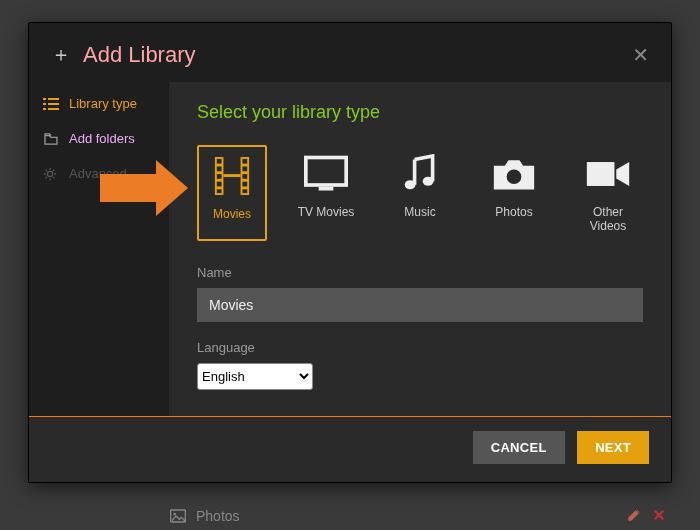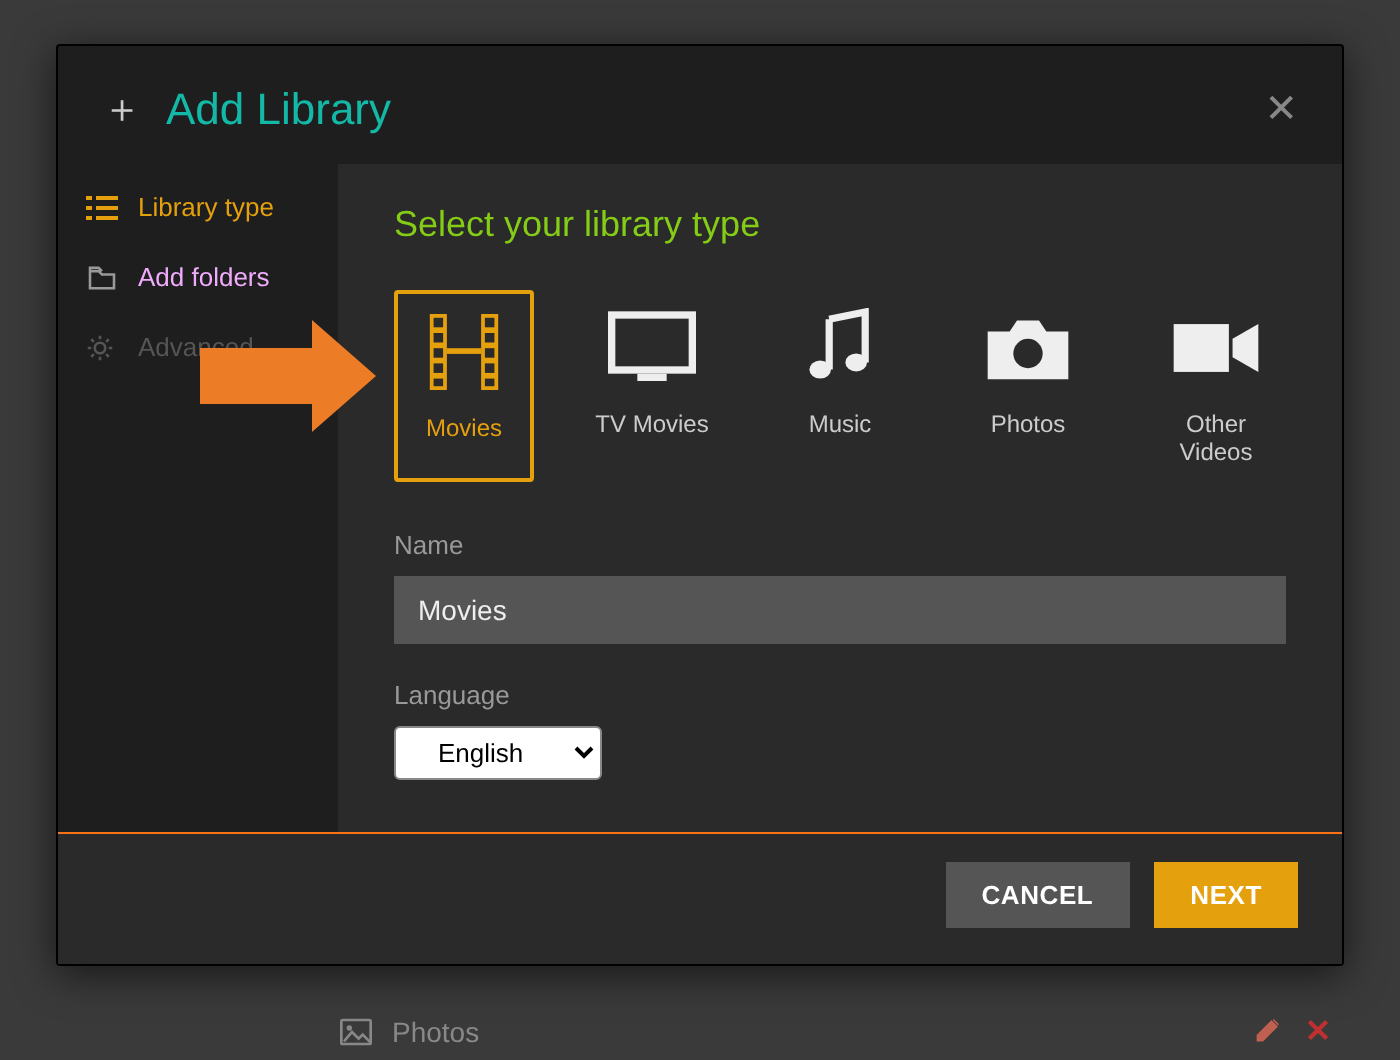--- a/index.html
+++ b/index.html
@@ -8,21 +8,21 @@
 .bg-row { position: absolute; left: 170px; right: 35px; top: 502px; height: 28px; display: flex; align-items: center; color: #888; font-size: 14px; }
 .bg-row .bg-icon { width: 16px; height: 14px; margin-right: 10px; }
 .bg-row .spacer { flex: 1; }
 .bg-row .edit-icon { color: #c05050; margin-right: 12px; }
 .bg-row .del-icon { color: #c03030; }
 
 .modal { position: absolute; left: 28px; top: 22px; right: 28px; background: #1e1e1e; border: 1px solid #000; border-radius: 2px; box-shadow: 0 4px 20px rgba(0,0,0,0.6); }
 
 .header { display: flex; align-items: center; padding: 18px 22px 14px 22px; }
 .header .plus { color: #ccc; font-size: 20px; margin-right: 12px; font-weight: 300; }
-.header .title { color: #14b8a6; font-size: 22px; font-weight: 400; }
+.header .title { color: #fca5a5; font-size: 22px; font-weight: 400; }
 .header .close { margin-left: auto; color: #888; font-size: 20px; cursor: pointer; }
 
 .body { display: flex; background: #2a2a2a; }
 
 .sidebar { width: 148px; background: #1e1e1e; padding-top: 4px; }
 .side-item { display: flex; align-items: center; padding: 10px 14px; font-size: 13px; color: #f0abfc; cursor: pointer; }
 .side-item.active { color: #e5a00d; }
 .side-item.disabled { color: #555; }
 .side-item .si-icon { width: 16px; margin-right: 10px; display: inline-flex; }
 
@@ -31,21 +31,21 @@
 
 .tiles { display: flex; gap: 24px; margin-bottom: 24px; }
 .tile { width: 70px; text-align: center; cursor: pointer; padding: 6px 2px 8px 2px; }
 .tile .ti-icon { height: 46px; display: flex; align-items: center; justify-content: center; margin-bottom: 8px; }
 .tile .ti-label { font-size: 12px; color: #ccc; }
 .tile.selected { border: 2px solid #e5a00d; border-radius: 2px; }
 .tile.selected .ti-label { color: #e5a00d; }
 
 .field-label { color: #999; font-size: 13px; margin-bottom: 8px; }
 .name-input { width: 100%; background: #555; border: none; color: #eee; font-size: 14px; padding: 9px 12px; margin-bottom: 18px; outline: none; }
-.lang-select { background: #fff; color: #000; font-size: 13px; padding: 4px 17px; border: 1px solid #888; border-radius: 3px; width: 104px; }
+.lang-select { background: #fff; color: #000; font-size: 13px; padding: 4px 0; border: 1px solid #888; border-radius: 3px; width: 116px; }
 
 .footer { background: #2a2a2a; padding: 14px 22px 18px 22px; text-align: right; border-top: 1px solid #f97316; }
 .btn { display: inline-block; padding: 9px 18px; font-size: 13px; font-weight: 700; border: none; cursor: pointer; margin-left: 8px; letter-spacing: 0.3px; }
 .btn-cancel { background: #555; color: #fff; }
 .btn-next { background: #e5a00d; color: #fff; }
 
 .arrow { position: absolute; left: 100px; top: 160px; width: 90px; height: 56px; pointer-events: none; }
 .arrow .shaft { position: absolute; left: 0; top: 14px; width: 58px; height: 28px; background: #ec7c26; }
 .arrow .head { position: absolute; left: 56px; top: 0; width: 0; height: 0; border-top: 28px solid transparent; border-bottom: 28px solid transparent; border-left: 32px solid #ec7c26; }
 </style>

